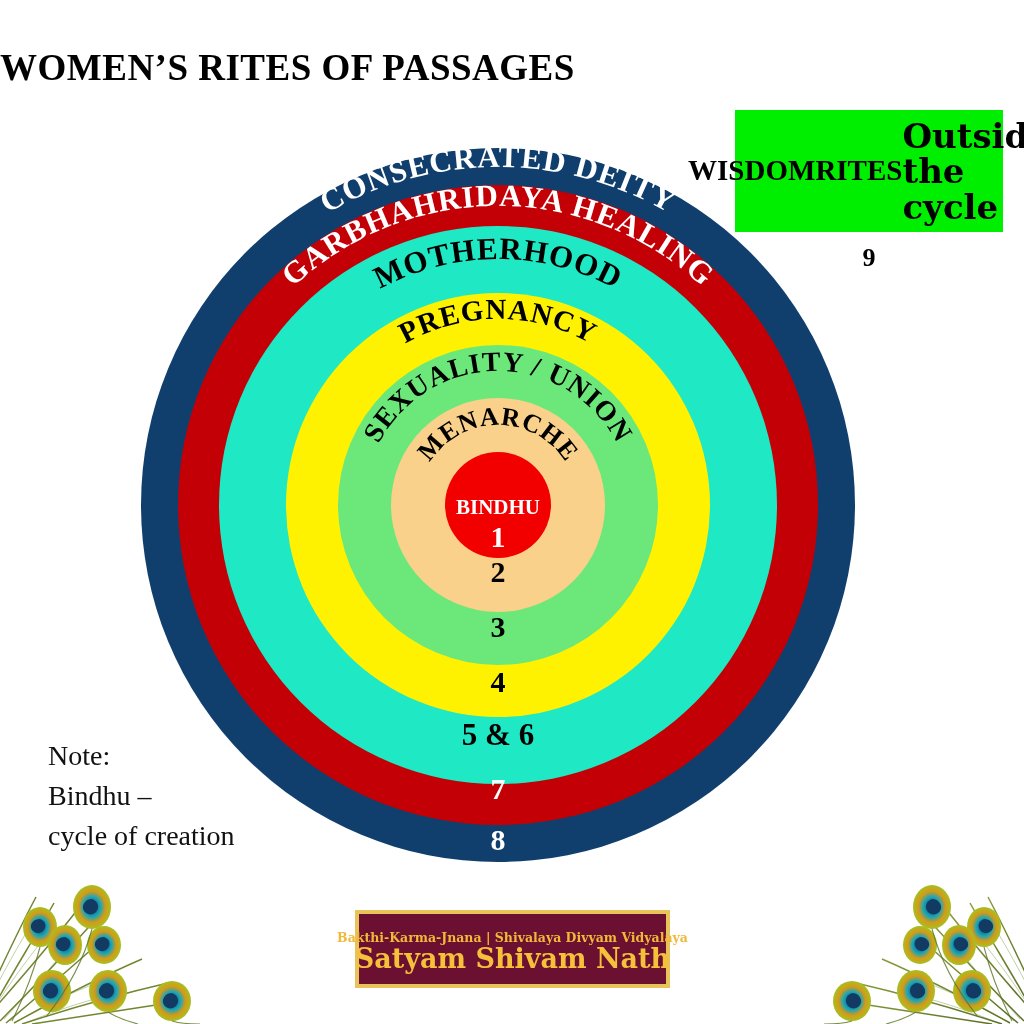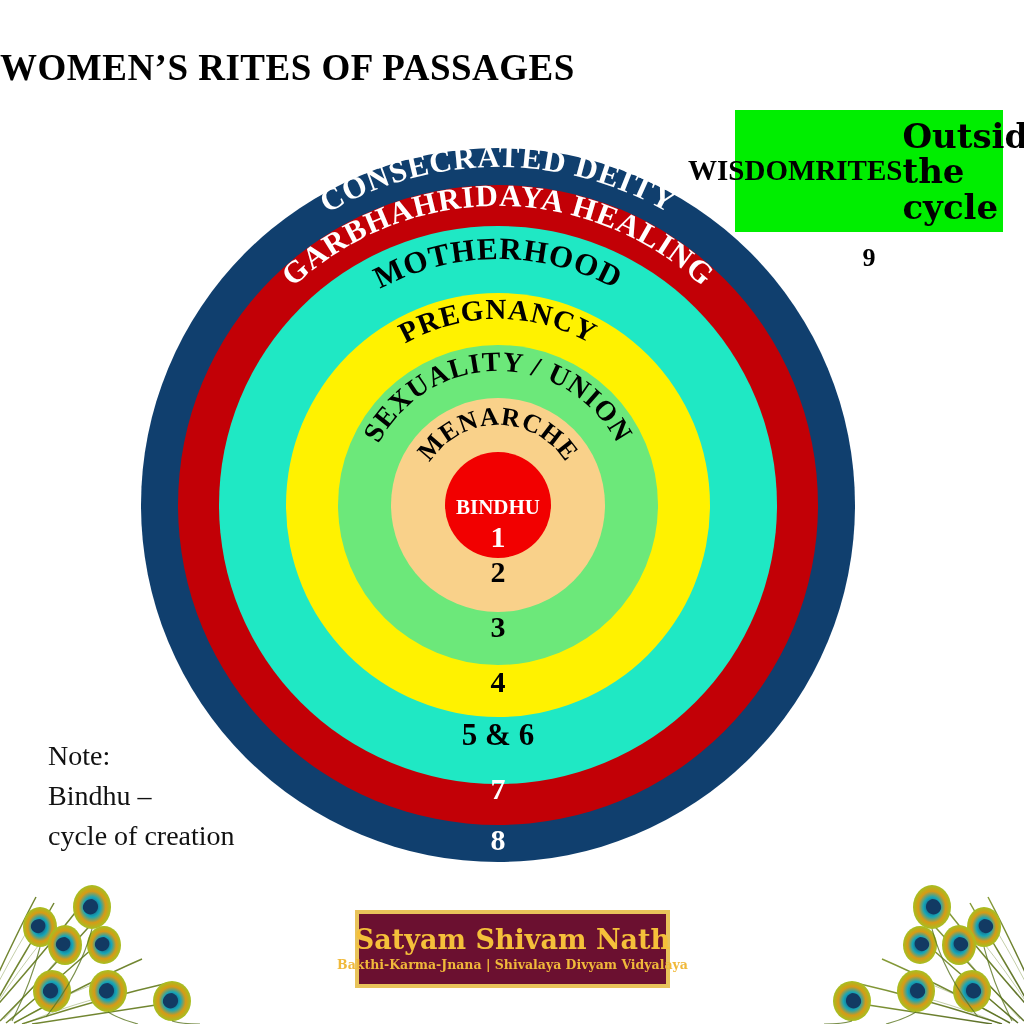--- a/index.html
+++ b/index.html
@@ -241,22 +241,22 @@
     <text class="ring-number num-dark" x="357" y="434">2</text>
     <text class="ring-number num-dark" x="357" y="489">3</text>
     <text class="ring-number num-dark" x="357" y="544">4</text>
     <text class="ring-number num-dark" x="357" y="597" style="font-size:31px">5 &amp; 6</text>
     <text class="ring-number num-light" x="357" y="651">7</text>
     <text class="ring-number num-light" x="357" y="702">8</text>
   </svg>
 </div>
 
 <div id="brand-banner">
+  <div id="brand-sub">Bakthi-Karma-Jnana | Shivalaya Divyam Vidyalaya</div>
   <div id="brand-title">Satyam Shivam Nath</div>
-  <div id="brand-sub">Bakthi-Karma-Jnana | Shivalaya Divyam Vidyalaya</div>
 </div>
 
 <div class="feather-corner" id="feather-left">
   <svg width="215" height="175" viewBox="0 0 215 175" xmlns="http://www.w3.org/2000/svg">
     <defs>
       <radialGradient id="eyeL" cx="50%" cy="50%" r="50%">
         <stop offset="0%" stop-color="#123a63"></stop>
         <stop offset="45%" stop-color="#17a6b8"></stop>
         <stop offset="72%" stop-color="#d79a16"></stop>
         <stop offset="100%" stop-color="#a4c022"></stop>

